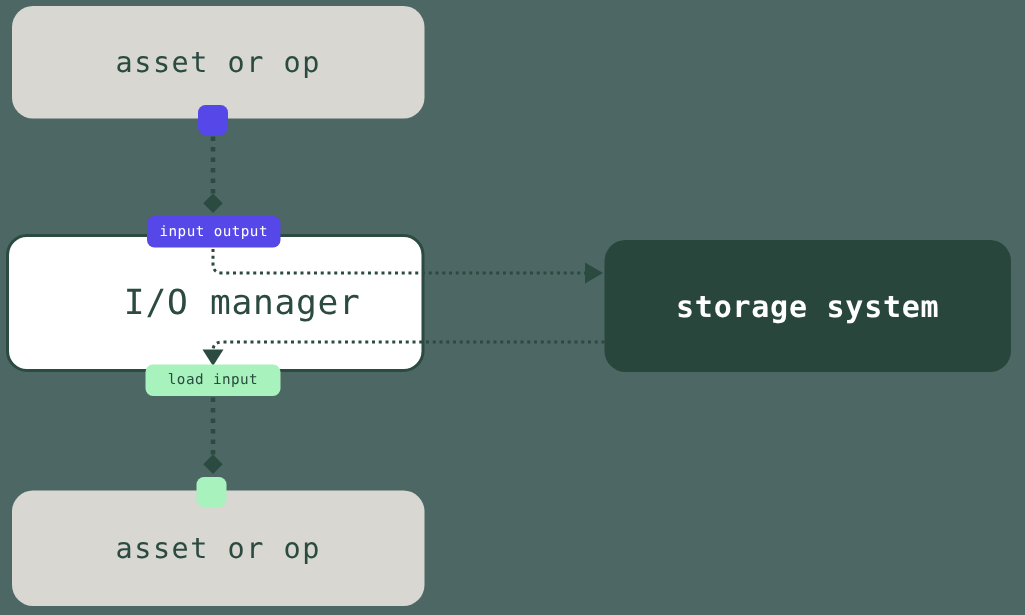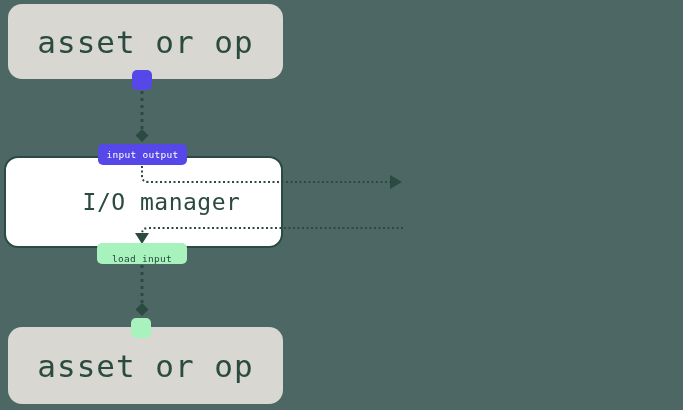--- a/index.html
+++ b/index.html
@@ -17,21 +17,21 @@
     position:absolute;
     display:flex;align-items:center;justify-content:center;
     border-radius:14px;
     box-sizing:border-box;
     z-index:1;
   }
   .node-asset{
     left:8px;width:275px;height:75px;
     background:#d8d7d2;
     color:#2b4a40;
-    font-size:31px;letter-spacing:1px;font-weight:500;
+    font-size:19px;letter-spacing:1px;font-weight:500;
   }
   .node-asset.top{top:4px;}
   .node-asset.bottom{top:327px;height:77px;}
   .node-io{
     left:4px;top:156px;width:279px;height:92px;
     background:#ffffff;
     border:2px solid #2b4a40;
     color:#2b4a40;
     font-size:23px;letter-spacing:0.5px;padding-left:36px;
   }
@@ -55,36 +55,39 @@
     display:flex;align-items:center;justify-content:center;
     border-radius:5px;z-index:4;
     font-size:9.5px;letter-spacing:0.3px;
   }
   .badge-handle-output{
     left:98px;top:144px;width:89px;
     background:#5547e8;color:#ffffff;
   }
   .badge-load-input{
     left:97px;top:243px;width:90px;
-    background:#a8f2bd;color:#2b4a40;align-items:flex-end;
+    background:#a8f2bd;color:#2b4a40;
   }
 </style>
 </head>
 <body>
 
 <div class="canvas">
 
   <div class="node node-asset top">
     <span>asset or op</span>
   </div>
 
   <div class="node node-io">
     <span>I/O manager</span>
   </div>
 
+  <div class="node node-storage">
+    <span>storage system</span>
+  </div>
 
   <div class="node node-asset bottom">
     <span>asset or op</span>
   </div>
 
   <svg class="edges-svg" viewBox="0 0 683 410" xmlns="http://www.w3.org/2000/svg">
 
     <path d="M142 91 V129" stroke="#2b4a40" stroke-width="3" stroke-dasharray="3 4" fill="none"></path>
     <path d="M142 129 l6.5 6.5 l-6.5 6.5 l-6.5 -6.5 Z" fill="#2b4a40"></path>
 

